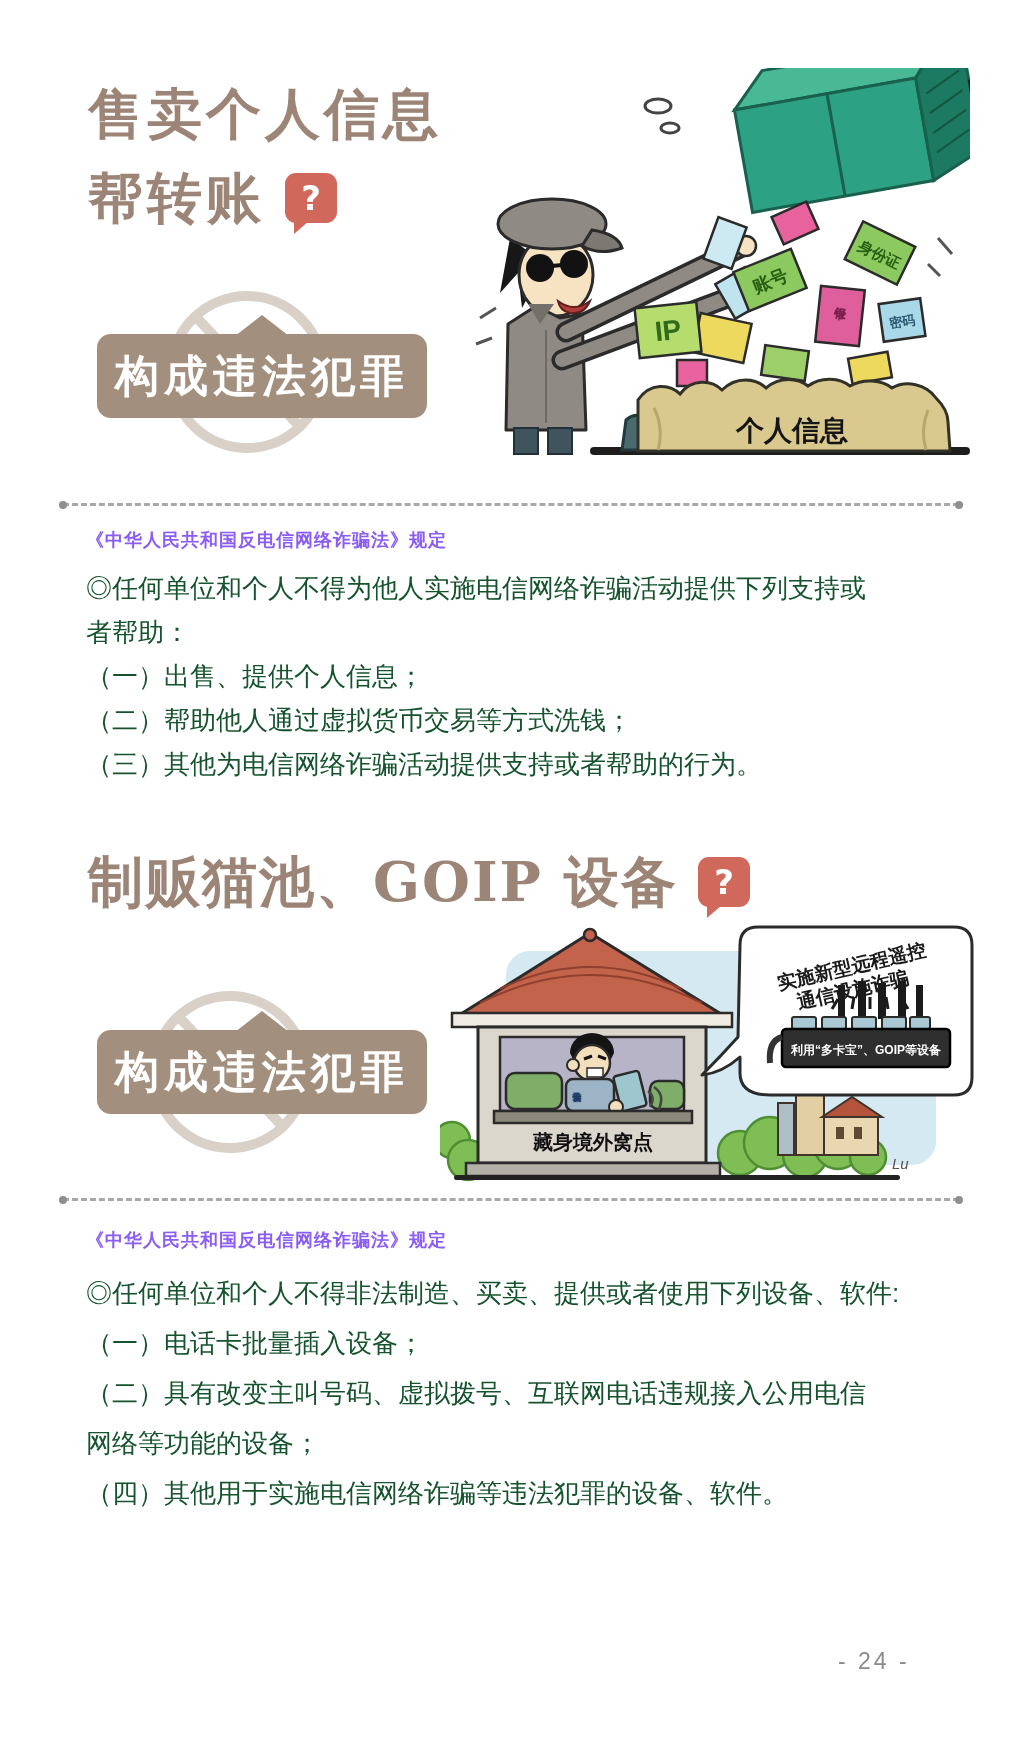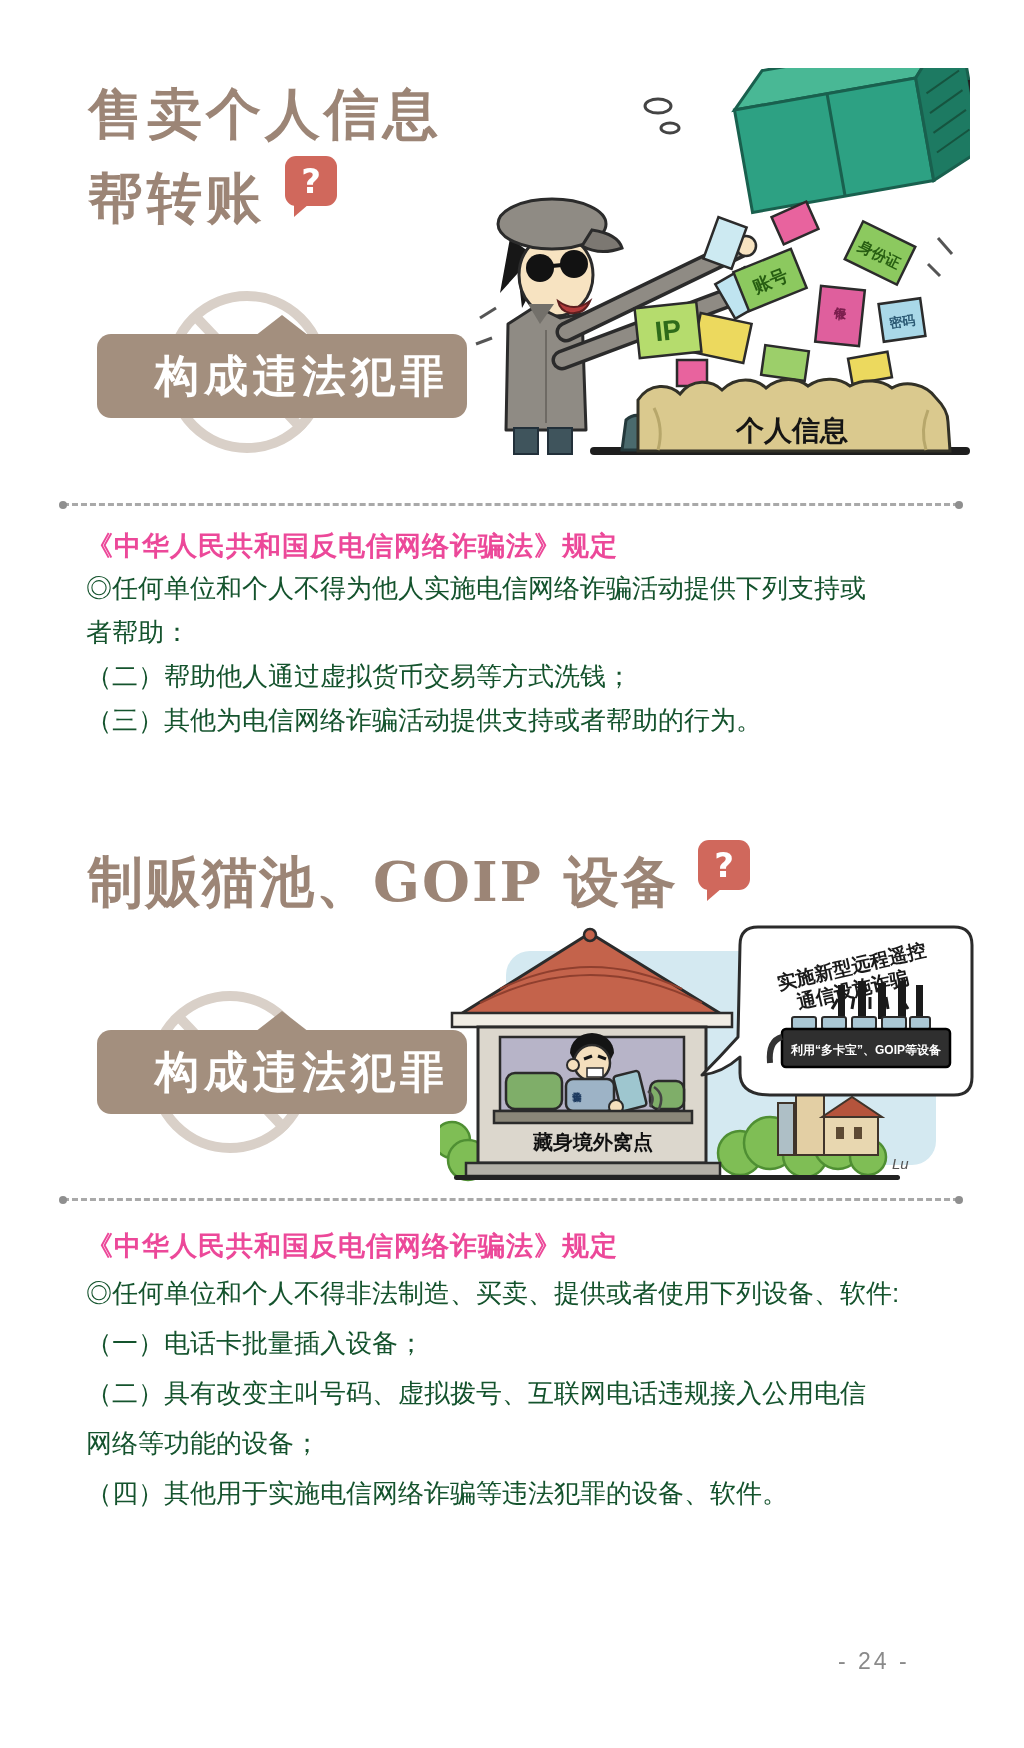--- a/index.html
+++ b/index.html
@@ -2,50 +2,50 @@
 <html><head>
 <meta charset="utf-8">
 <style>
   html,body{margin:0;padding:0;background:#ffffff;}
   .page{position:relative;width:1024px;height:1748px;background:#ffffff;overflow:hidden;
         font-family:"Liberation Sans",sans-serif;}
 
   
   .big-title{position:absolute;left:88px;color:#9c8576;font-family:"DejaVu Serif",serif;
              font-weight:bold;font-size:55px;letter-spacing:4px;line-height:84px;white-space:nowrap;}
-  .title-row{display:flex;align-items:flex-start;gap:20px;}
+  .title-row{display:flex;align-items:center;gap:20px;}
 
   
   .q-badge{position:relative;width:52px;height:50px;background:#d0685c;border-radius:11px;
            display:flex;align-items:center;justify-content:center;flex:0 0 auto;}
   .q-badge span{color:#ffffff;font-size:34px;font-weight:bold;font-family:"DejaVu Sans",sans-serif;
                 letter-spacing:0;line-height:1;}
   .q-badge::after{content:'';position:absolute;left:9px;bottom:-11px;width:0;height:0;
                   border-top:13px solid #d0685c;border-right:15px solid transparent;}
 
   
   .no-sign{position:absolute;}
 
   
   .badge{position:absolute;width:330px;height:84px;background:#a38f7e;border-radius:14px;
          display:flex;align-items:center;justify-content:center;color:#ffffff;
-         font-size:44px;font-weight:bold;letter-spacing:5px;z-index:2;padding-left:40px;}
+         font-size:44px;font-weight:bold;letter-spacing:5px;z-index:2;}
   .badge::before{content:'';position:absolute;top:-19px;left:50%;margin-left:-27px;width:0;height:0;
                  border-left:27px solid transparent;border-right:27px solid transparent;
                  border-bottom:21px solid #a38f7e;}
 
   
   .divider{position:absolute;left:63px;width:896px;border-top:3px dashed #a9a9a9;}
   .divider::before,.divider::after{content:'';position:absolute;top:-5px;width:8px;height:8px;
                  border-radius:50%;background:#8f8f8f;}
   .divider::before{left:-4px;}
   .divider::after{right:-4px;}
 
   
-  .law-heading{position:absolute;left:86px;font-size:27px;font-weight:bold;color:#ec4899;
+  .law-heading{position:absolute;left:86px;font-size:18px;font-weight:bold;color:#8b5cf6;
                letter-spacing:1px;white-space:nowrap;}
   .law-body{position:absolute;left:86px;width:880px;color:#14532d;font-size:26px;}
   .law-line{white-space:nowrap;}
   .lh44 .law-line{line-height:44px;}
   .lh50 .law-line{line-height:50px;}
   .law-line.para-gap{}
 
   
   .page-num{position:absolute;left:838px;top:1648px;color:#8a8a8a;font-size:23px;letter-spacing:3px;}
 
@@ -167,20 +167,21 @@
       <text x="352" y="372" text-anchor="middle" font-size="28" font-weight="bold" fill="#151515">个人信息</text>
     </g>
   </svg>
 
   <div class="divider" style="top:503px;"></div>
 
   <div class="law-heading" style="top:528px;">《中华人民共和国反电信网络诈骗法》规定</div>
   <div class="law-body lh44" style="top:566px;">
     <div class="law-line">◎任何单位和个人不得为他人实施电信网络诈骗活动提供下列支持或</div>
     <div class="law-line para-gap">者帮助：</div>
+    <div class="law-line">（一）出售、提供个人信息；</div>
     <div class="law-line">（二）帮助他人通过虚拟货币交易等方式洗钱；</div>
     <div class="law-line">（三）其他为电信网络诈骗活动提供支持或者帮助的行为。</div>
   </div>
 
   <div class="big-title" style="top:840px;letter-spacing:2px;">
     <div class="title-row">
       <span>制贩猫池、GOIP 设备</span>
       <span class="q-badge">
         <span>?</span>
       </span>

